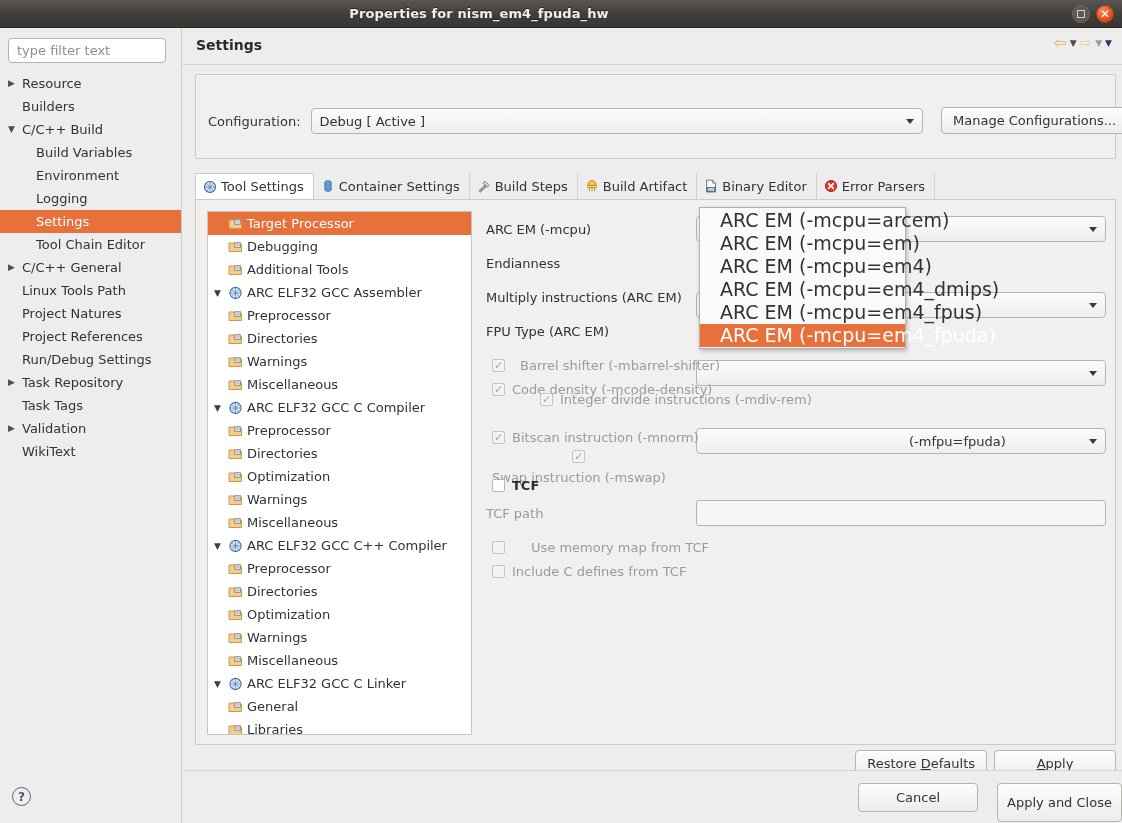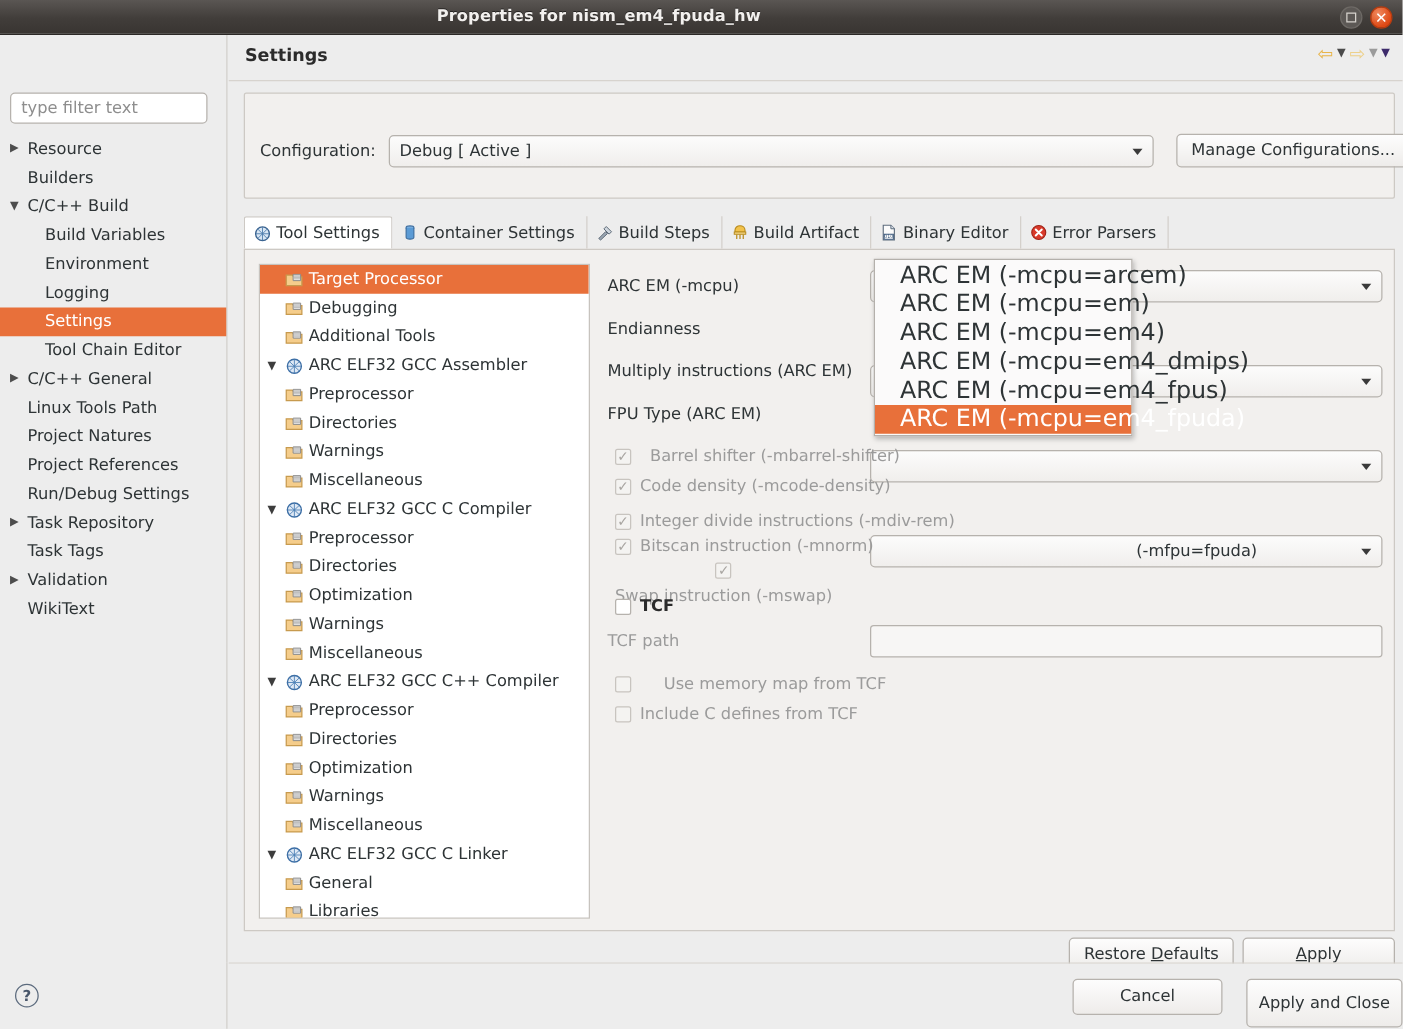--- a/index.html
+++ b/index.html
@@ -41,21 +41,20 @@
     position: absolute; left: 0; top: 28px; width: 182px; height: 742px;
     background: #ededed; border-right: 1px solid #d2cfcb;
   }
   .filter-wrap { padding: 10px 8px 6px 8px; }
   .filter-input {
     width: 158px; height: 25px;
     border: 1px solid #b6b2ad; border-radius: 4px;
     background: #fff; padding: 0 8px;
     font-family: inherit; font-size: 13px; color: #5a5a5a;
     outline: none;
-    margin-top: 36px;
   }
   .filter-input::placeholder { color: #8e8e8e; }
   .tree-list { margin: 3px 0 0 0; padding: 0; list-style: none; }
   .tree-item {
     height: 23px; line-height: 23px;
     padding-left: 8px; display: flex; align-items: center;
     white-space: nowrap; cursor: default;
   }
   .tree-item.selected { background: #e8703a; }
   .tree-item.selected .tree-label { color: #ffffff; }
@@ -648,21 +647,21 @@
 
       <div id="checkbox-group">
           <div class="check-row" style="top: 146px; gap: 15px;">
             <span class="cbx checked disabled"></span>
             <span class="chk-label disabled">Barrel shifter (-mbarrel-shifter)</span>
           </div>
           <div class="check-row" style="top: 170px;">
             <span class="cbx checked disabled"></span>
             <span class="chk-label disabled">Code density (-mcode-density)</span>
           </div>
-          <div class="check-row" style="top: 198px;">
+          <div class="check-row" style="top: 180px; margin-left: 48px;">
             <span class="cbx checked disabled"></span>
             <span class="chk-label disabled">Integer divide instructions (-mdiv-rem)</span>
           </div>
           <div class="check-row" style="top: 218px;">
             <span class="cbx checked disabled"></span>
             <span class="chk-label disabled">Bitscan instruction (-mnorm)</span>
           </div>
           <div class="check-row" style="top: 242px; flex-direction: column;">
             <span class="cbx checked disabled"></span>
             <span class="chk-label disabled">Swap instruction (-mswap)</span>

